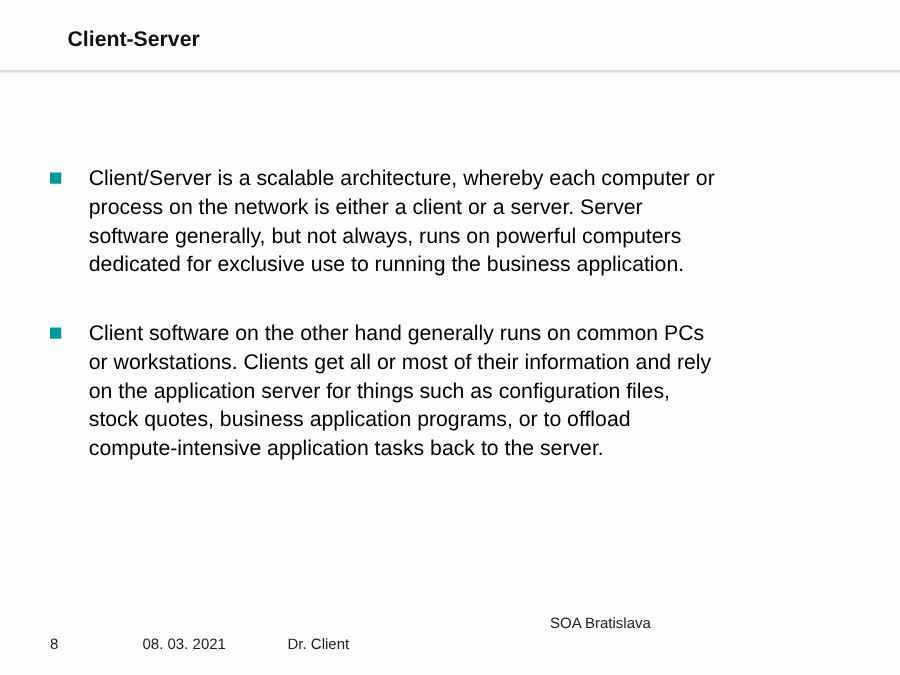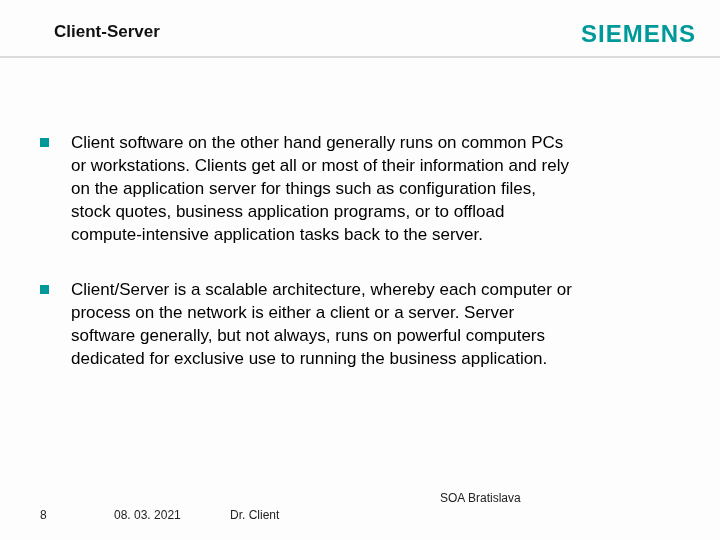--- a/index.html
+++ b/index.html
@@ -98,32 +98,31 @@
     position: absolute;
     left: 440px;
     bottom: 17px;
   }
 </style>
 </head>
 <body>
 
 <div class="header">
   <div class="title">Client-Server</div>
-  <div class="logo">SIEMENS</div>
   <div class="header-rule"></div>
 </div>
 
 <div class="content">
   <div class="bullet-item">
     <div class="bullet-mark"></div>
-    <div class="bullet-text">Client software on the other hand generally runs on common PCs or workstations. Clients get all or most of their information and rely on the application server for things such as configuration files, stock quotes, business application programs, or to offload compute-intensive application tasks back to the server.</div>
+    <div class="bullet-text">Client/Server is a scalable architecture, whereby each computer or process on the network is either a client or a server. Server software generally, but not always, runs on powerful computers dedicated for exclusive use to running the business application.</div>
   </div>
   <div class="bullet-item">
     <div class="bullet-mark"></div>
-    <div class="bullet-text">Client/Server is a scalable architecture, whereby each computer or process on the network is either a client or a server. Server software generally, but not always, runs on powerful computers dedicated for exclusive use to running the business application.</div>
+    <div class="bullet-text">Client software on the other hand generally runs on common PCs or workstations. Clients get all or most of their information and rely on the application server for things such as configuration files, stock quotes, business application programs, or to offload compute-intensive application tasks back to the server.</div>
   </div>
 </div>
 
 <div class="footer">
   <span class="page-no">8</span>
   <span class="date">08. 03. 2021</span>
   <span class="author">Dr. Client</span>
   <span class="event">SOA Bratislava</span>
 </div>
 

